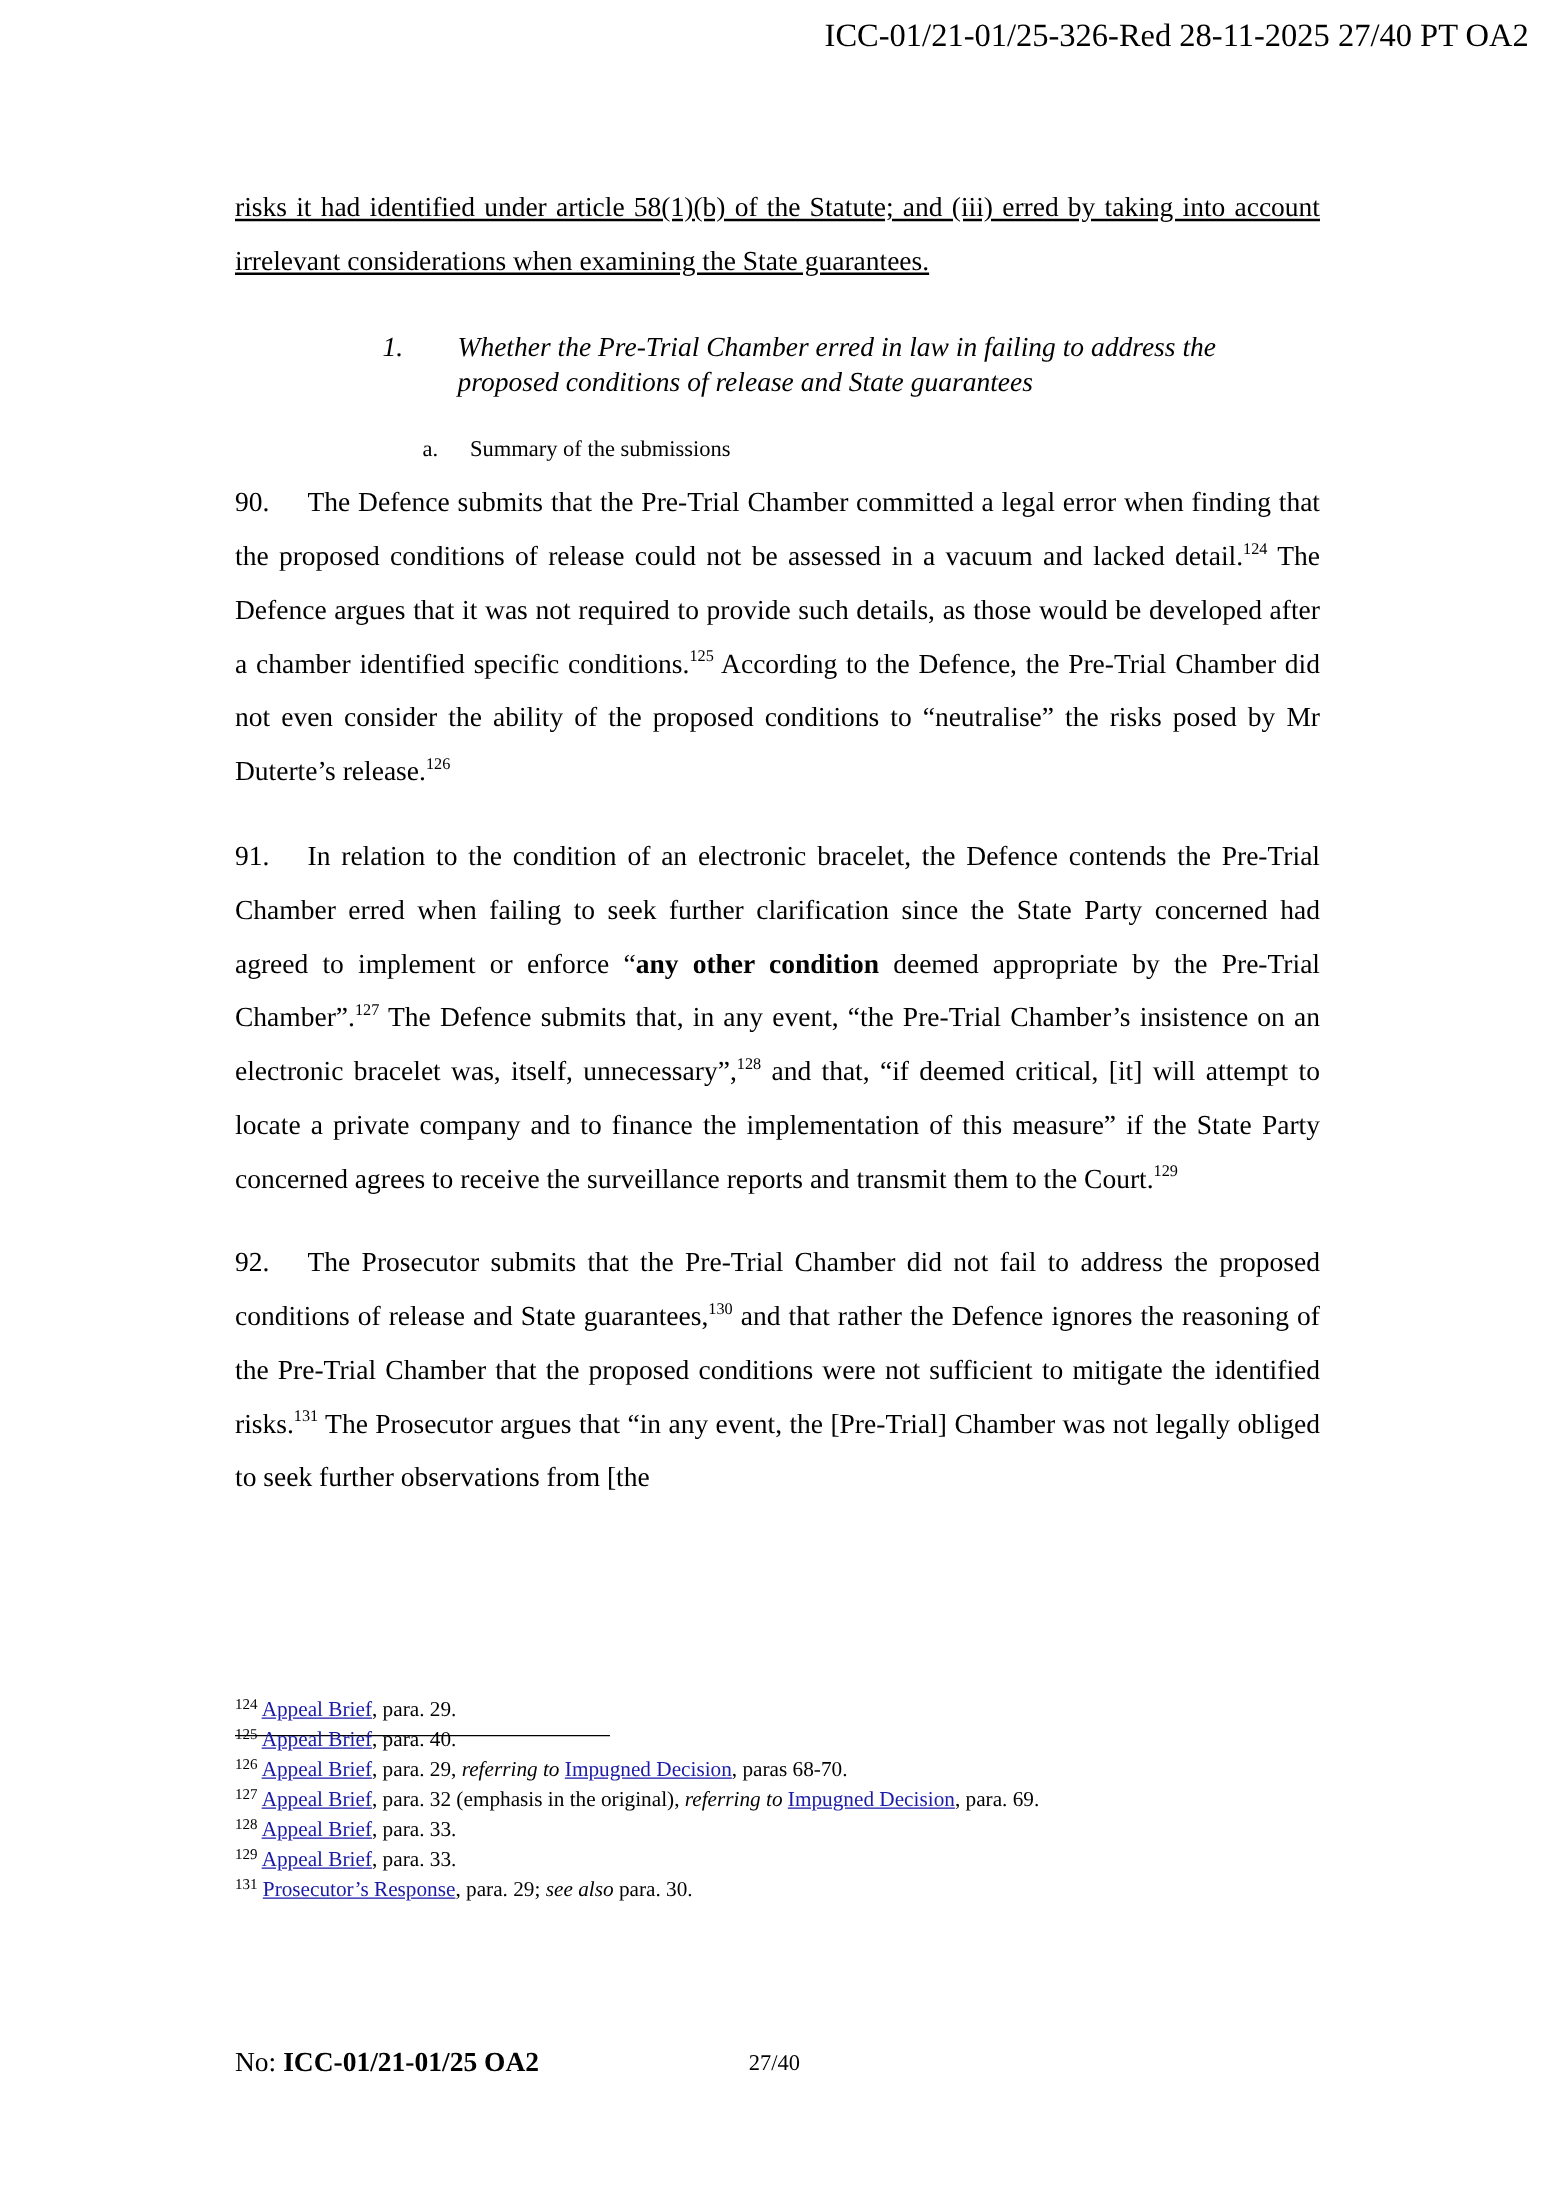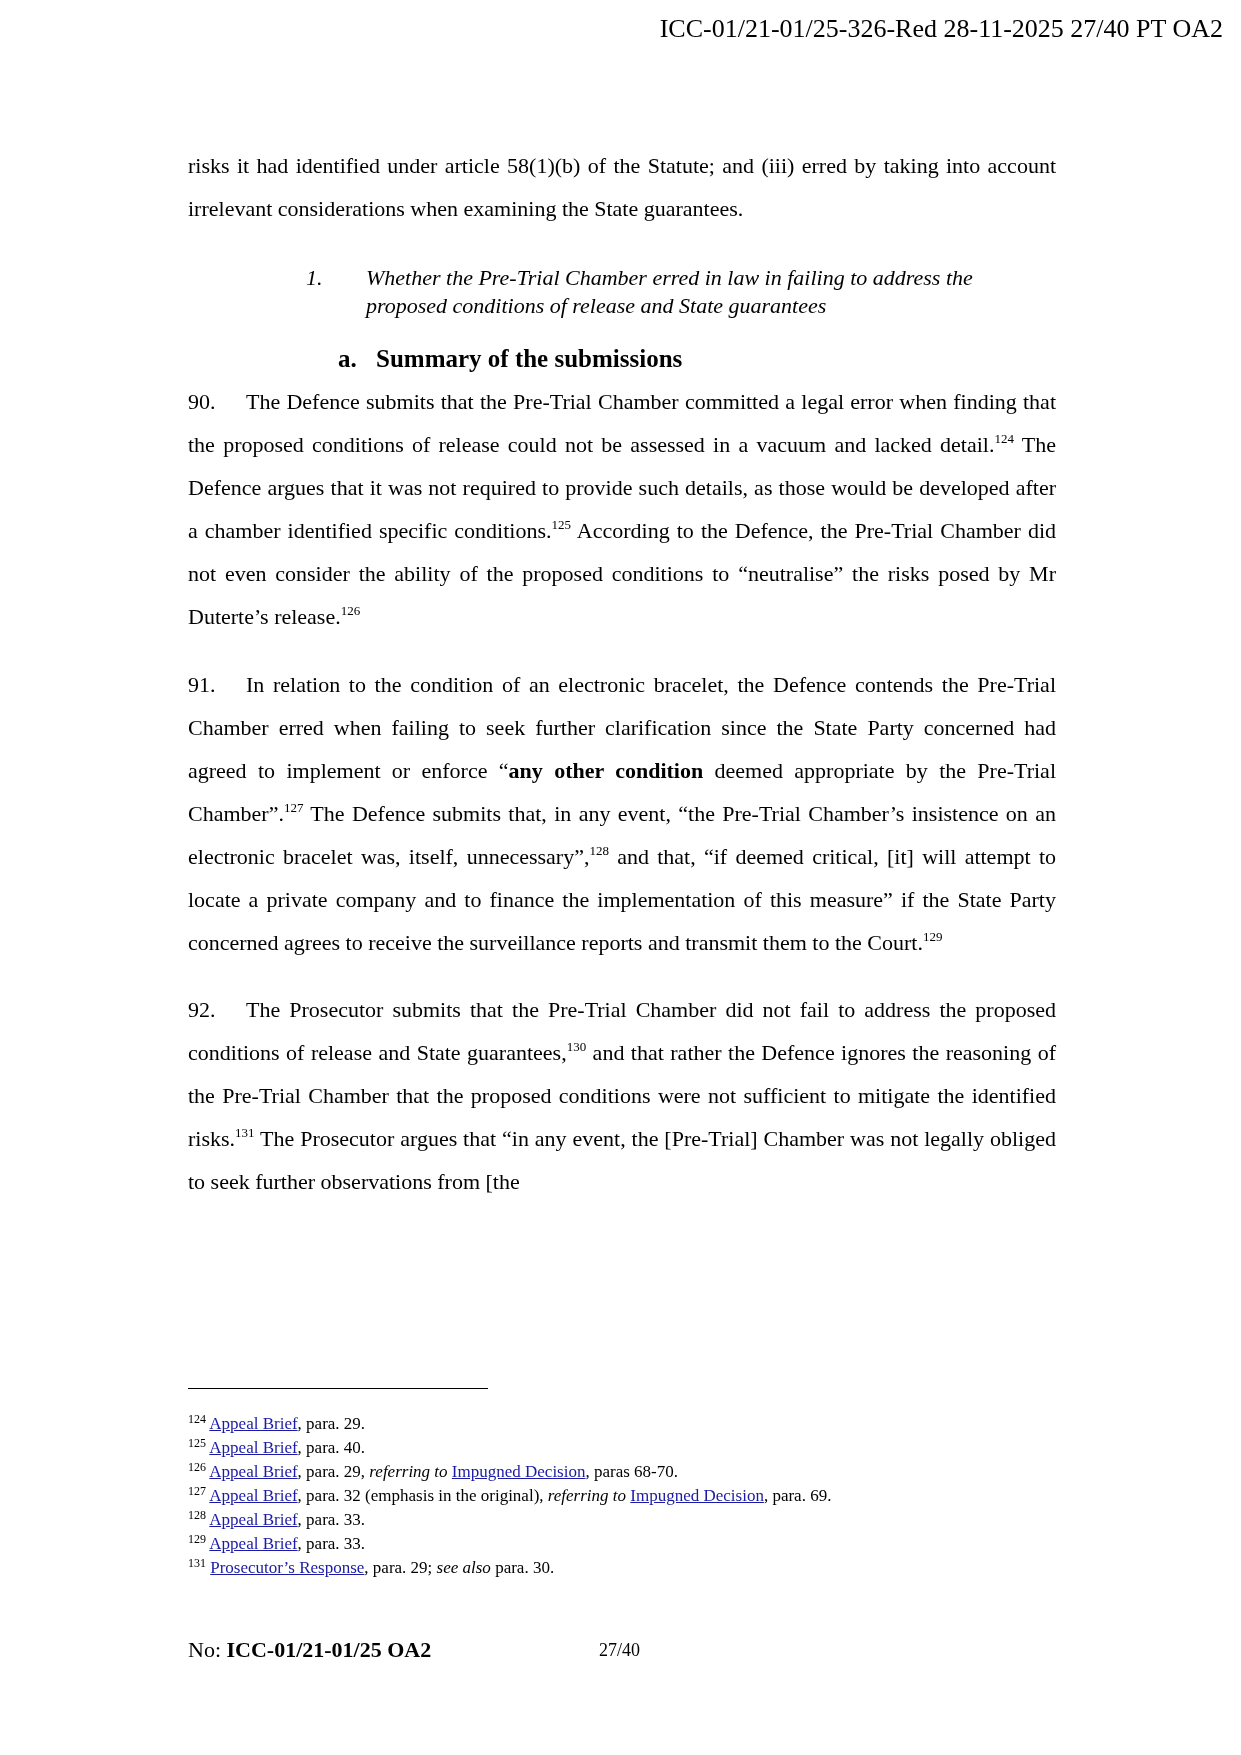--- a/index.html
+++ b/index.html
@@ -10,43 +10,43 @@
   .header {
     position: absolute; top: 14px; right: 18px;
     font-size: 26px; letter-spacing: 0;
   }
   .body-text {
     position: absolute; left: 188px; width: 868px;
     font-size: 22px; line-height: 43px; text-align: justify;
   }
   .body-text p { margin: 0; }
   sup { font-size: 13px; line-height: 0; vertical-align: 9px; }
-  .intro { top: 144px; }
+  .intro { top: 144px; text-decoration: underline; }
   .subhead {
     position: absolute; left: 306px; top: 264px; width: 752px;
     font-size: 22px; line-height: 28px; font-style: italic;
     display: flex;
   }
   .subhead .num { width: 60px; flex: none; }
   .subhead .txt { flex: 1; }
   .subsub {
     position: absolute; left: 338px; top: 345px;
-    font-size: 25px; font-weight: bold; line-height: 28px;
+    font-size: 18px; font-weight: normal; line-height: 28px;
   }
   .subsub .letter { display: inline-block; width: 38px; }
   .p90 { top: 380px; }
   .p91 { top: 663px; }
   .p92 { top: 988px; }
   .pnum { display: inline-block; width: 58px; }
   .fn-rule {
     position: absolute; left: 188px; top: 1388px;
     width: 300px; border-top: 1px solid #000;
   }
   .footnotes {
-    position: absolute; left: 188px; top: 1412px;
+    position: absolute; left: 188px; top: 1356px;
     font-size: 17px; line-height: 24px;
   }
   .footnotes .fn sup { font-size: 12px; vertical-align: 6px; }
   a.link { color: #1a1aa6; text-decoration: underline; }
   .footer {
     position: absolute; left: 188px; top: 1637px;
     font-size: 22px; width: 800px;
   }
   .footer .no-label { }
   .footer .case { font-weight: bold; }

